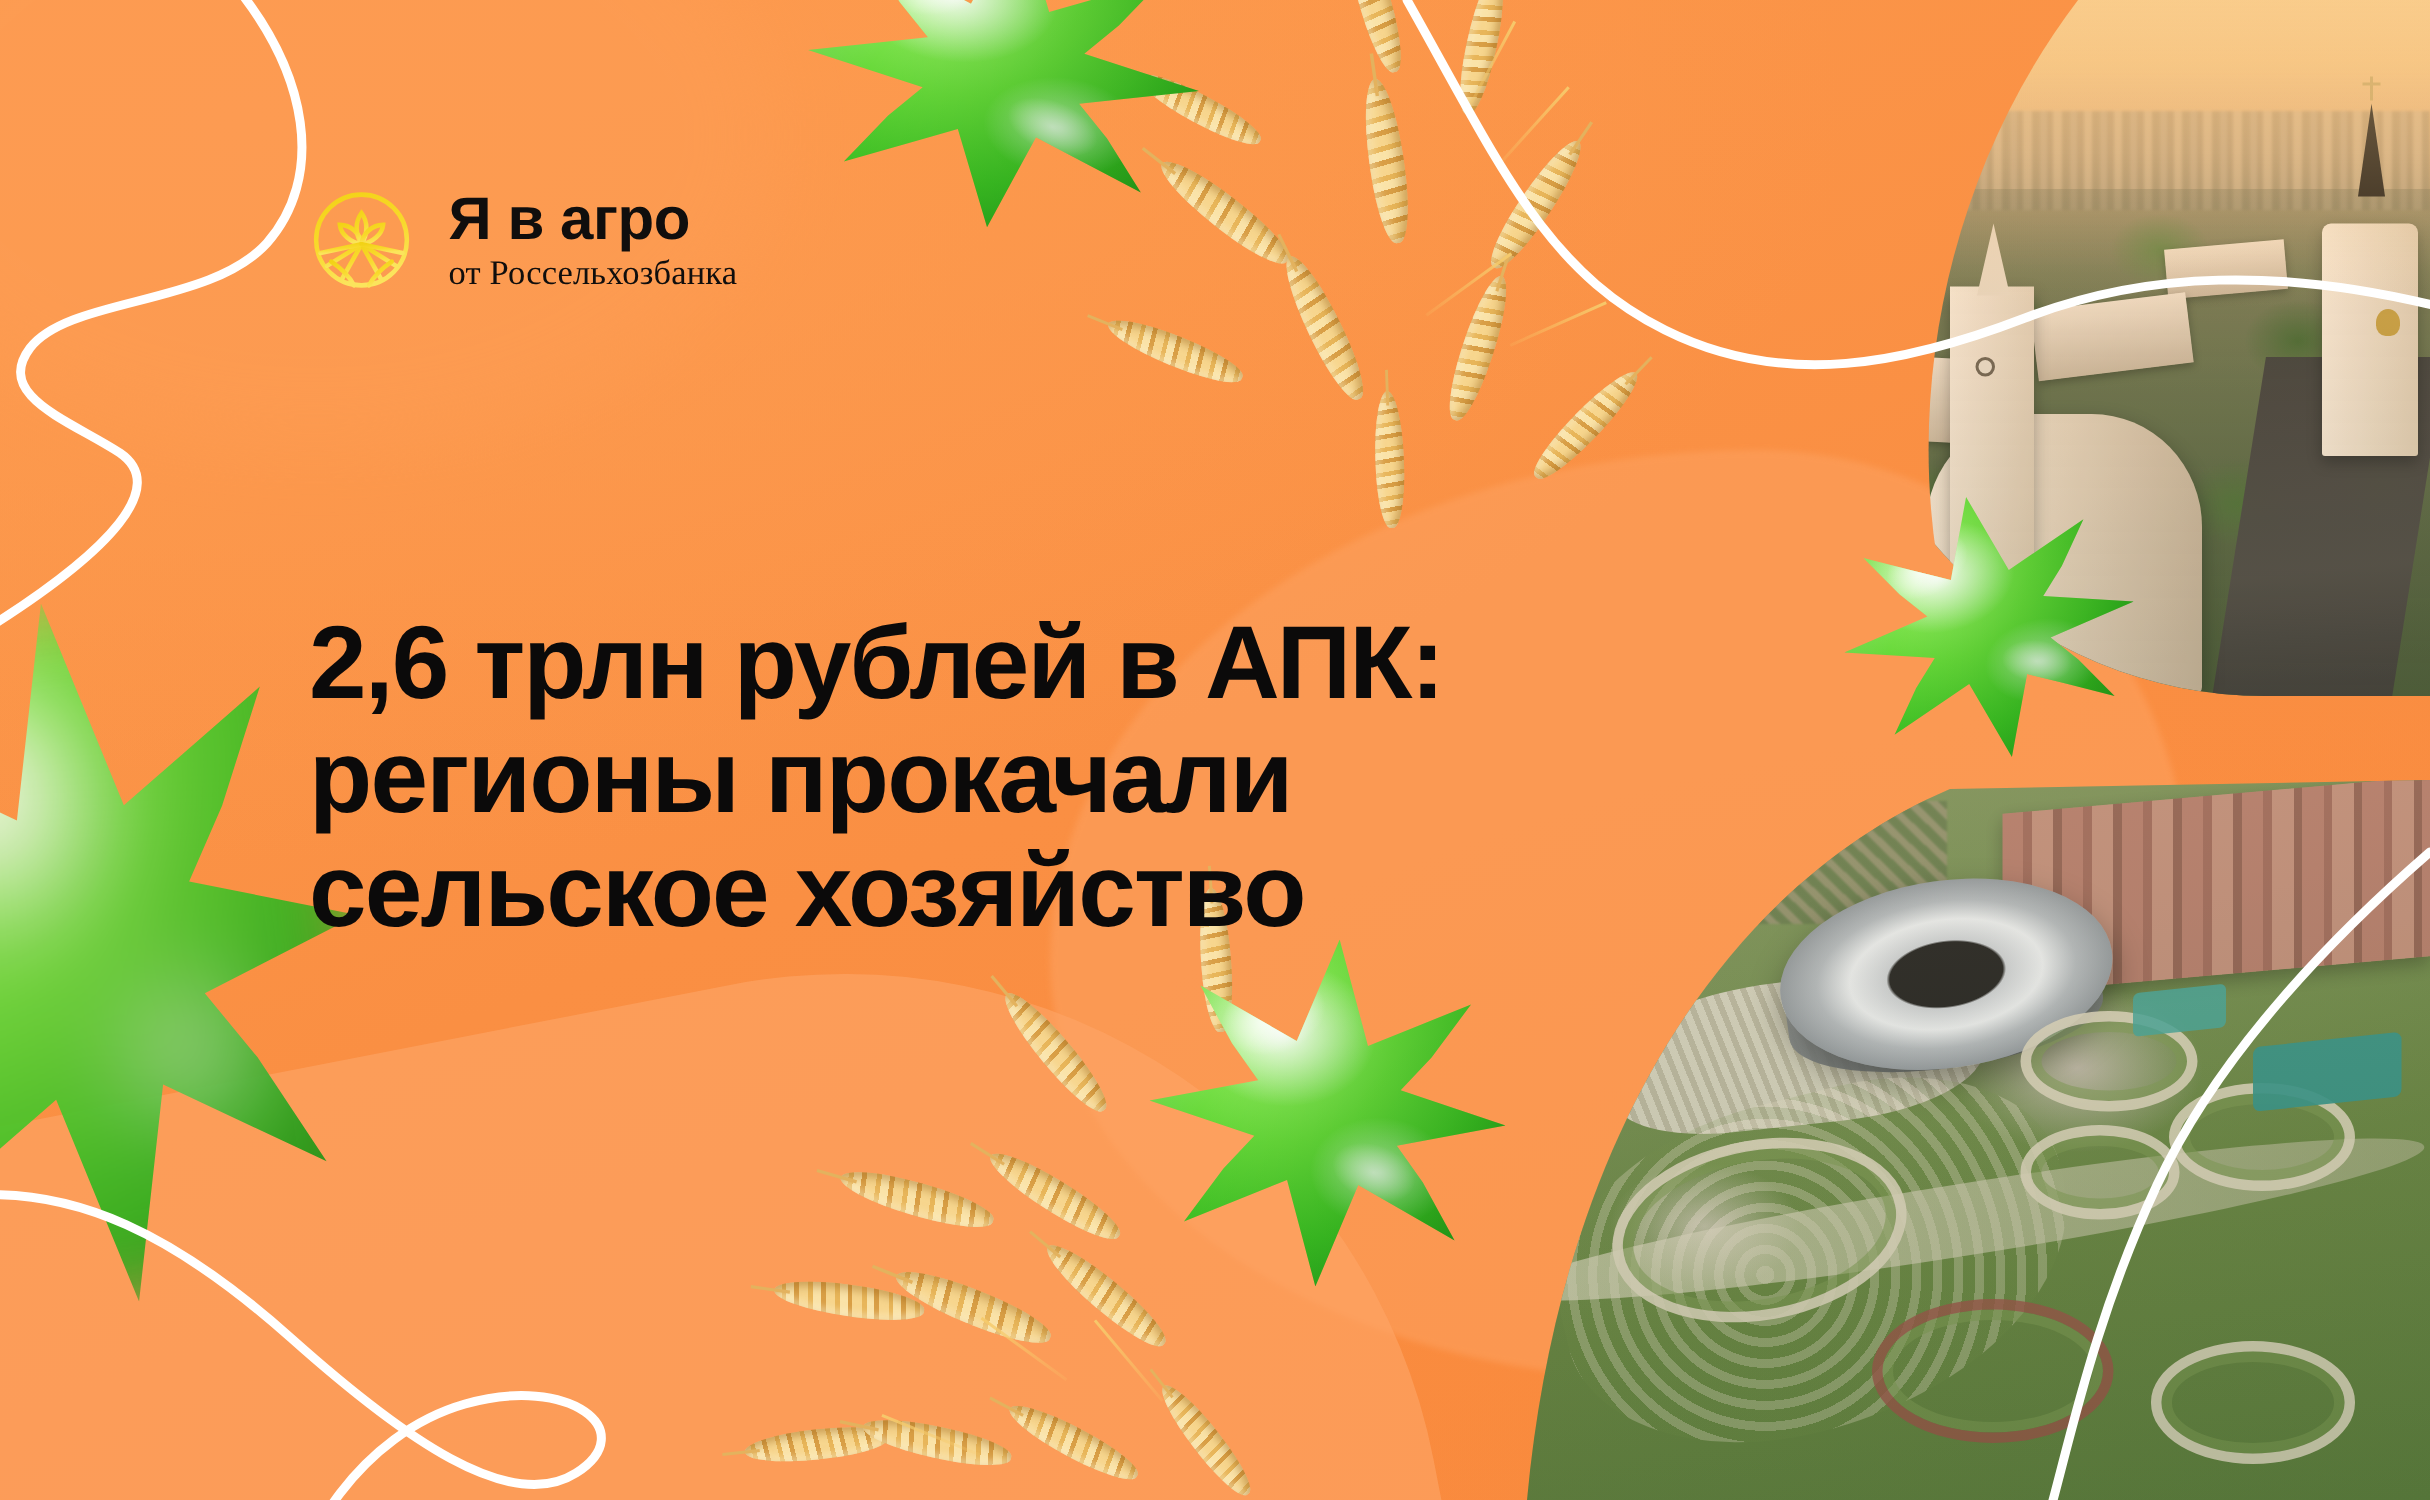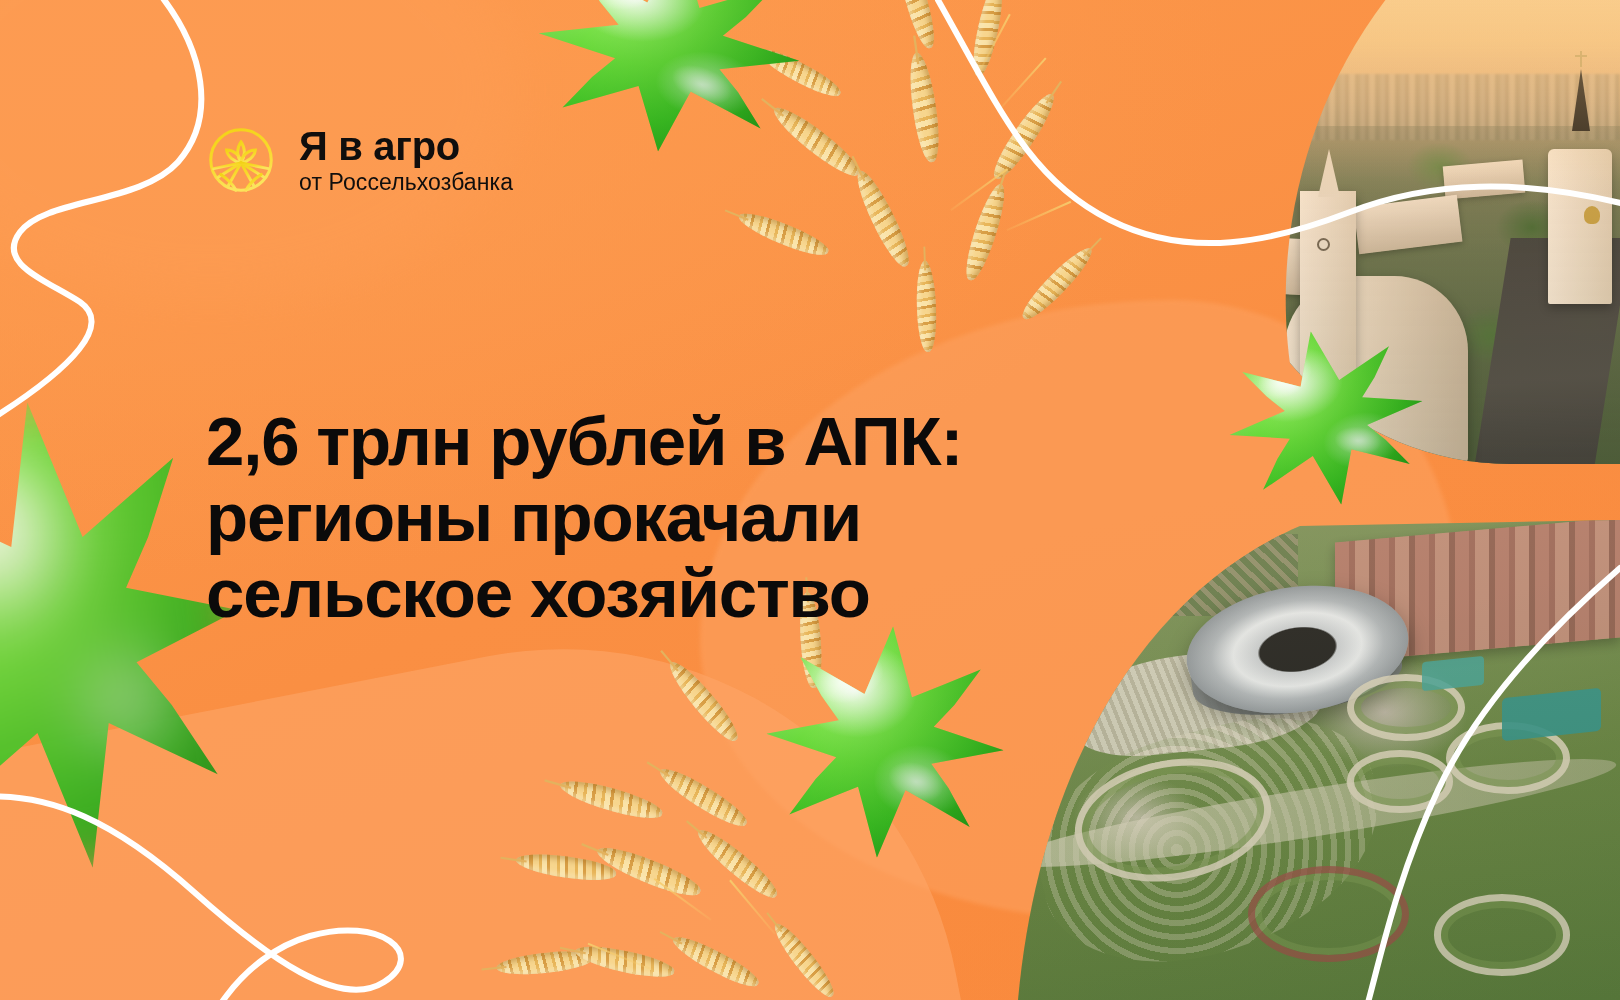--- a/index.html
+++ b/index.html
@@ -319,21 +319,21 @@
   #logo{
     position:absolute;left:205px;top:124px;
     display:flex;align-items:center;gap:22px;
   }
   #logo-mark{width:72px;height:72px;flex:0 0 auto;}
   #logo-text{display:flex;flex-direction:column;gap:2px;}
   #logo-title{
     font-size:40px;font-weight:700;color:#100e0d;letter-spacing:-.3px;line-height:1.05;
   }
   #logo-sub{
-    font-size:23px;font-weight:400;color:#100e0d;letter-spacing:.1px;line-height:1.15;
+    font-size:23px;font-weight:400;color:#100e0d;letter-spacing:.1px;line-height:1.15;font-family:Liberation Serif, serif;
   }
 
   
   #headline{
     position:absolute;left:206px;top:358px;
     width:930px;
     font-size:69px;
     font-weight:700;
     line-height:1.10;
     letter-spacing:-1.2px;

